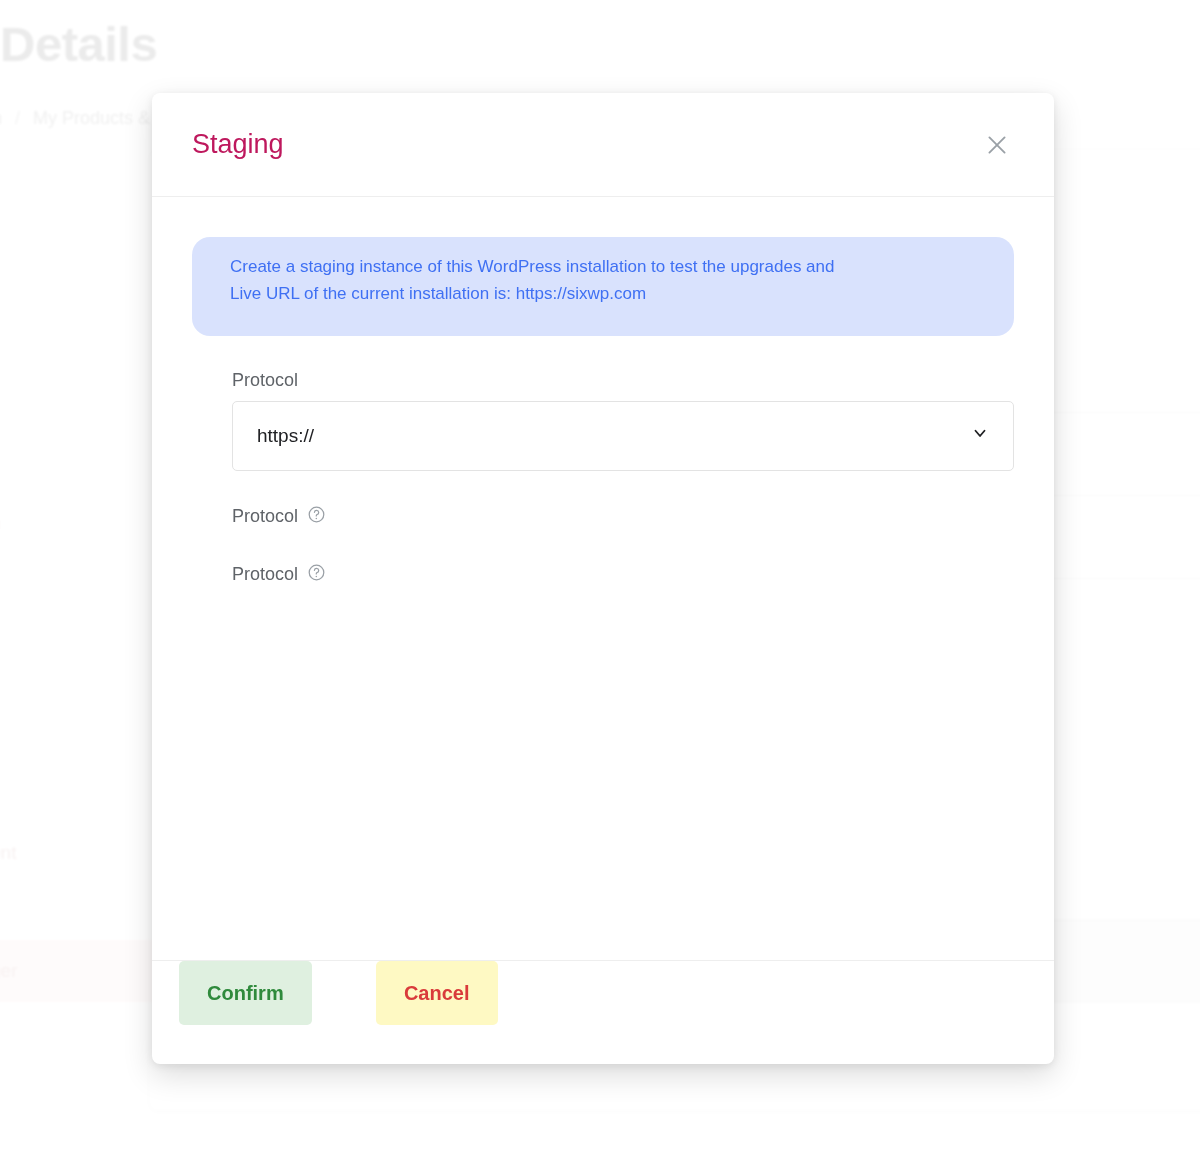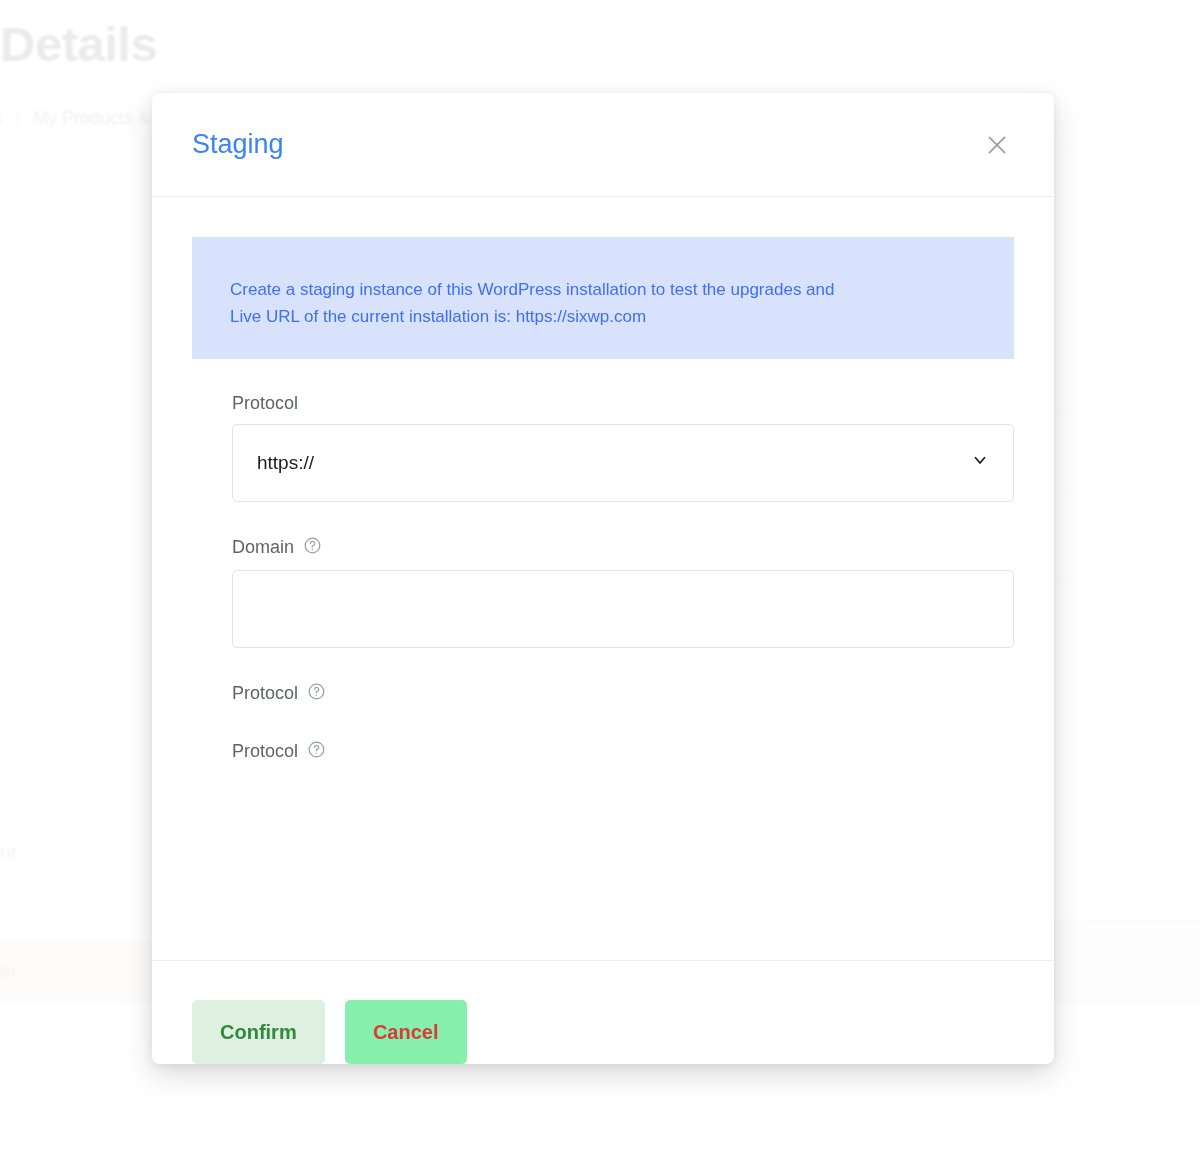--- a/index.html
+++ b/index.html
@@ -130,21 +130,21 @@
     min-height: 104px;
     border-bottom: 1px solid #eeeeee;
     display: flex;
     align-items: center;
     padding: 0 40px;
     box-sizing: border-box;
   }
   .dlg-title {
     font-size: 27px;
     font-weight: 400;
-    color: #3b82f6;
+    color: #be185d;
     flex: 1;
   }
   .close-btn {
     width: 34px;
     height: 34px;
     display: flex;
     align-items: center;
     justify-content: center;
     cursor: pointer;
   }
@@ -152,41 +152,41 @@
 
   .dlg-body {
     flex: 1;
     padding: 40px 40px 0 40px;
     box-sizing: border-box;
     overflow: hidden;
   }
 
   .info-banner {
     background: #d9e2fd;
-    border-radius: 0;
-    padding: 40px 38px 28px 38px;
+    border-radius: 18px;
+    padding: 17px 38px 28px 38px;
     box-sizing: border-box;
     color: #3f70f3;
     font-size: 17px;
     line-height: 1.58;
   }
 
   .field { margin-top: 34px; margin-left: 40px; }
   .field-label {
     font-size: 18px;
     color: #5f6368;
     display: flex;
     align-items: center;
     gap: 9px;
     margin-bottom: 10px;
   }
   .help-icon { display: block; }
 
   .control {
-    height: 78px;
+    height: 70px;
     border: 1px solid #e3e3e3;
     border-radius: 5px;
     box-sizing: border-box;
     display: flex;
     align-items: center;
     padding: 0 24px;
     font-size: 19px;
     color: #202124;
     background: #fff;
     width: 100%;
@@ -200,37 +200,37 @@
     font-family: "Liberation Sans", sans-serif;
     width: 100%;
     background: transparent;
     padding: 0;
   }
 
   .dlg-footer {
     min-height: 104px;
     border-top: 1px solid #eeeeee;
     display: flex;
-    align-items: flex-end;
+    align-items: flex-start;
     gap: 20px;
-    padding: 0 40px;
+    padding: 0 27px;
     box-sizing: border-box;
   }
   .btn {
     border: 0;
     border-radius: 5px;
     height: 64px;
     padding: 0 28px;
     font-size: 20px;
     font-weight: bold;
     font-family: "Liberation Sans", sans-serif;
     cursor: pointer;
   }
   .btn-confirm { background: #dff0e0; color: #2f8a3c; min-width: 131px; }
-  .btn-cancel  { background: #86efac; color: #d93b3b; min-width: 122px; }
+  .btn-cancel  { background: #fef9c3; color: #d93b3b; min-width: 122px; margin-left: 44px; }
 </style>
 </head>
 <body>
 
 <div class="bg-layer">
 
   <div class="bg-card"></div>
 
   <div class="bg-title">Details</div>
 
@@ -301,35 +301,20 @@
       <div class="control select">
         <span>https://</span>
         <span>
           <svg width="18" height="18" viewBox="0 0 24 24" fill="none" stroke="#202124" stroke-width="2.4" stroke-linecap="round" stroke-linejoin="round">
             <polyline points="6,9 12,16 18,9"></polyline>
           </svg>
         </span>
       </div>
     </div>
 
-    <div class="field">
-      <div class="field-label">
-        <span>Domain</span>
-        <span class="help-icon">
-          <svg width="19" height="19" viewBox="0 0 24 24" fill="none" stroke="#9aa0a6" stroke-width="1.6">
-            <circle cx="12" cy="12" r="9.2"></circle>
-            <path d="M9.4 9.2a2.7 2.7 0 1 1 3.2 3c-.7.3-.9.8-.9 1.6" stroke-linecap="round"></path>
-            <circle cx="11.8" cy="17" r="0.95" fill="#9aa0a6" stroke="none"></circle>
-          </svg>
-        </span>
-      </div>
-      <div class="control">
-        <input type="text" value="" style="">
-      </div>
-    </div>
 
     <div class="field">
       <div class="field-label">
         <span>Protocol</span>
         <span class="help-icon">
           <svg width="19" height="19" viewBox="0 0 24 24" fill="none" stroke="#9aa0a6" stroke-width="1.6">
             <circle cx="12" cy="12" r="9.2"></circle>
             <path d="M9.4 9.2a2.7 2.7 0 1 1 3.2 3c-.7.3-.9.8-.9 1.6" stroke-linecap="round"></path>
             <circle cx="11.8" cy="17" r="0.95" fill="#9aa0a6" stroke="none"></circle>
           </svg>

